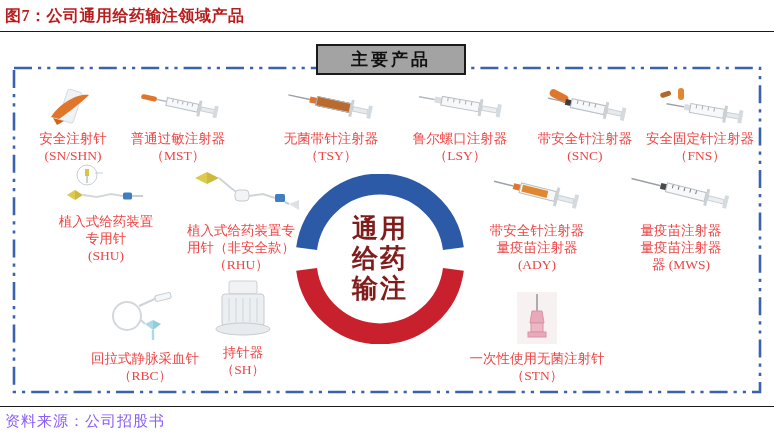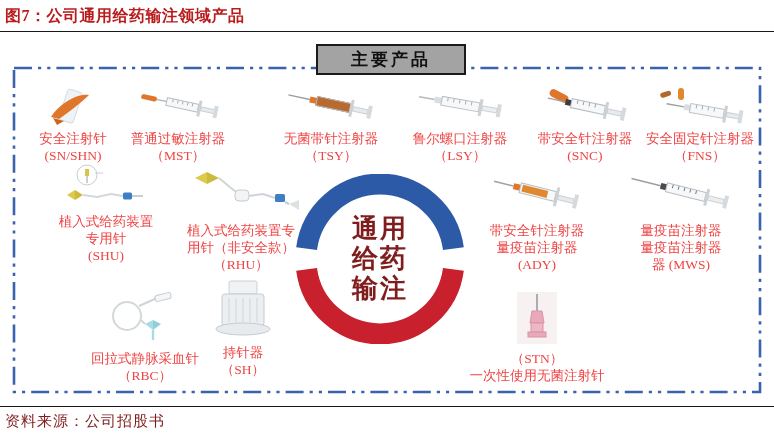--- a/index.html
+++ b/index.html
@@ -44,21 +44,21 @@
     text-align:center;z-index:1;
   }
   .pimg{display:flex;align-items:flex-end;justify-content:center;}
   .r1 .pimg{height:42px;}
   .r2 .pimg{height:48px;}
   .r3 .pimg{height:60px;}
   .plabel{font-size:13.5px;line-height:17px;color:#ef4444;margin-top:4px;white-space:nowrap;}
   .plabel div{white-space:nowrap;}
 
   
-  .source{position:absolute;left:5px;top:412px;font-size:15px;color:#7f1d1d;letter-spacing:1px;text-align:right;}
+  .source{position:absolute;left:5px;top:412px;font-size:15px;color:#8b5cf6;letter-spacing:1px;text-align:right;}
 </style>
 </head>
 <body>
 
 <div class="stage">
 
   <div class="fig-title">图7：公司通用给药输注领域产品</div>
   <div class="rule rule-top"></div>
 
   <svg class="frame-svg" width="750" height="328">
@@ -316,21 +316,21 @@
     <div class="pimg">
       <svg width="64" height="56" viewBox="0 0 64 56">
         <rect x="12" y="2" width="40" height="52" fill="#f7f1f2"></rect>
         <line x1="32" y1="4" x2="32" y2="21" stroke="#8a9096" stroke-width="1.4"></line>
         <polygon points="27,21 37,21 39,33 25,33" fill="#e8a9ba" stroke="#d893a7"></polygon>
         <rect x="26" y="33" width="12" height="9" fill="#eeb7c6" stroke="#d893a7"></rect>
         <rect x="23" y="42" width="18" height="5" fill="#e8a9ba" stroke="#d893a7"></rect>
       </svg>
     </div>
     <div class="plabel">
+      <div>一次性使用无菌注射针</div>
       <div>（STN）</div>
-      <div>一次性使用无菌注射针</div>
     </div>
   </div>
 
   <div class="rule rule-bottom"></div>
   <div class="source">资料来源：公司招股书</div>
 
 </div>
 
 </body></html>

